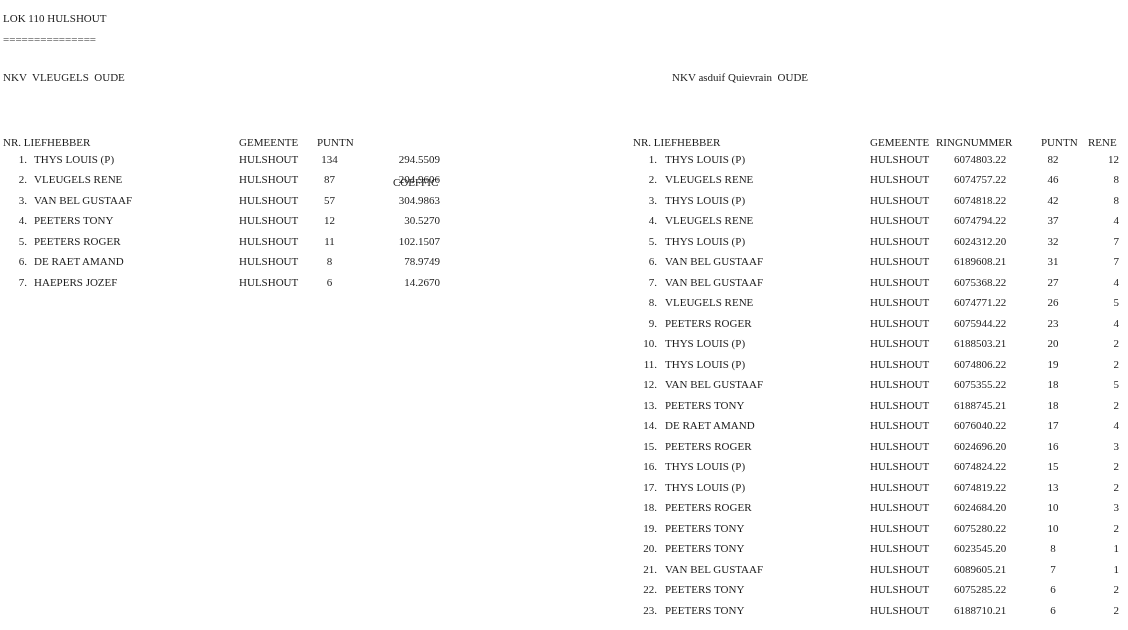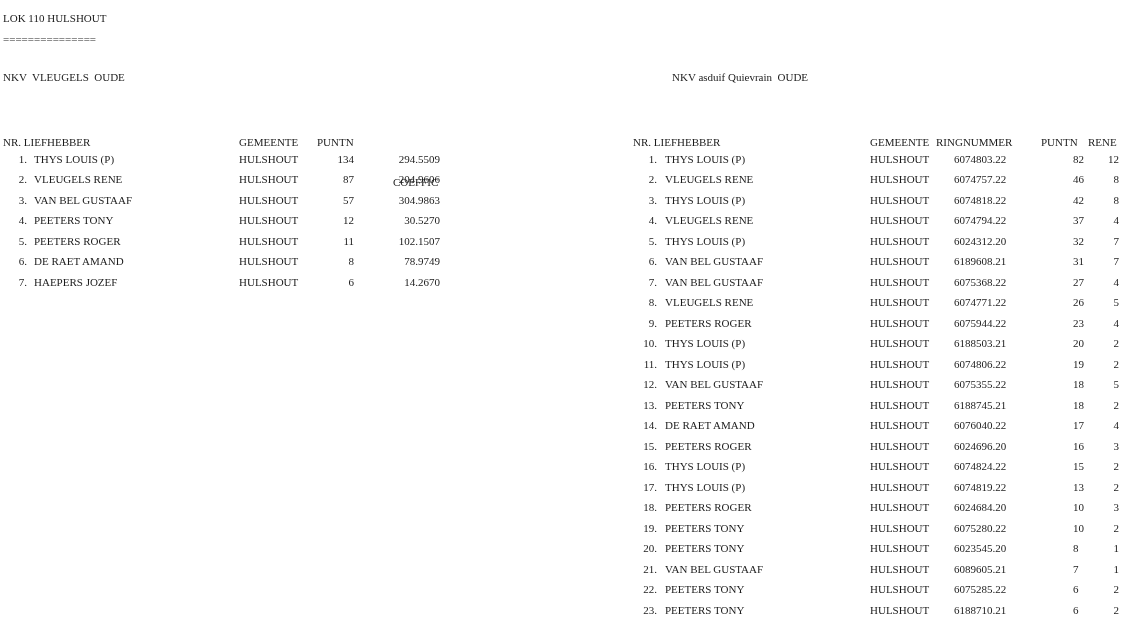--- a/index.html
+++ b/index.html
@@ -21,29 +21,29 @@
   .abs { position: absolute; line-height: 20.5px; }
   .rows-container { position: absolute; left: 0; right: 0; }
   .row { position: relative; height: 20.5px; width: 100%; }
   .cell { position: absolute; top: 0; line-height: 20.5px; white-space: pre; }
   .num { text-align: right; }
 
   
   .c-lnr   { left: 3px;   width: 24px;  text-align: right; }
   .c-lname { left: 34px; }
   .c-lgem  { left: 239px; }
-  .c-lpnt  { left: 305px; width: 49px;  text-align: right; }
+  .c-lpnt  { left: 305px; width: 49px;  text-align: center; }
   .c-lcof  { left: 360px; width: 80px;  text-align: right; }
 
   
   .c-rnr   { left: 633px; width: 24px;  text-align: right; }
   .c-rname { left: 665px; }
   .c-rgem  { left: 870px; }
   .c-rring { left: 954px; }
-  .c-rpnt  { left: 1073px; width: 40px; text-align: left; }
+  .c-rpnt  { left: 1033px; width: 40px; text-align: center; }
   .c-rprz  { left: 1079px; width: 40px; text-align: right; }
 
   
   .h-lmain { left: 3px; }
   .h-lgem  { left: 239px; }
   .h-lpnt  { left: 317px; }
   .h-lcof  { left: 393px; margin-top: 40px; }
   .h-rmain { left: 633px; }
   .h-rgem  { left: 870px; }
   .h-rring { left: 936px; }

